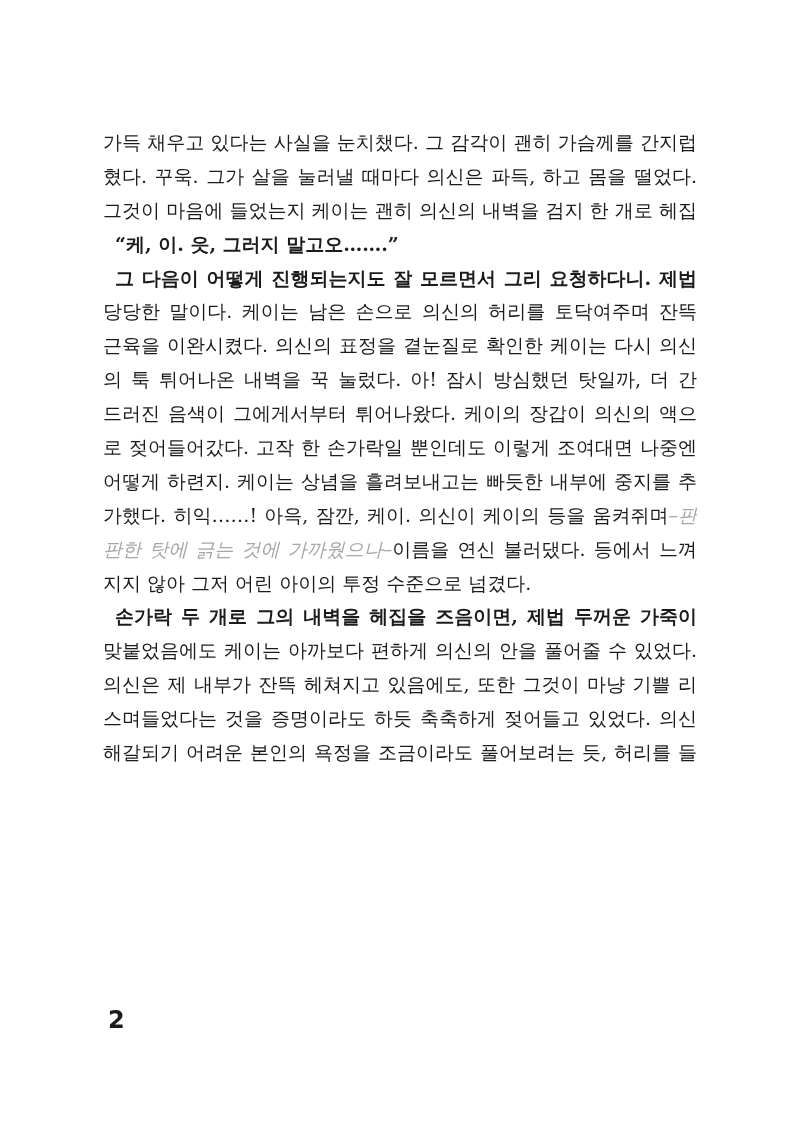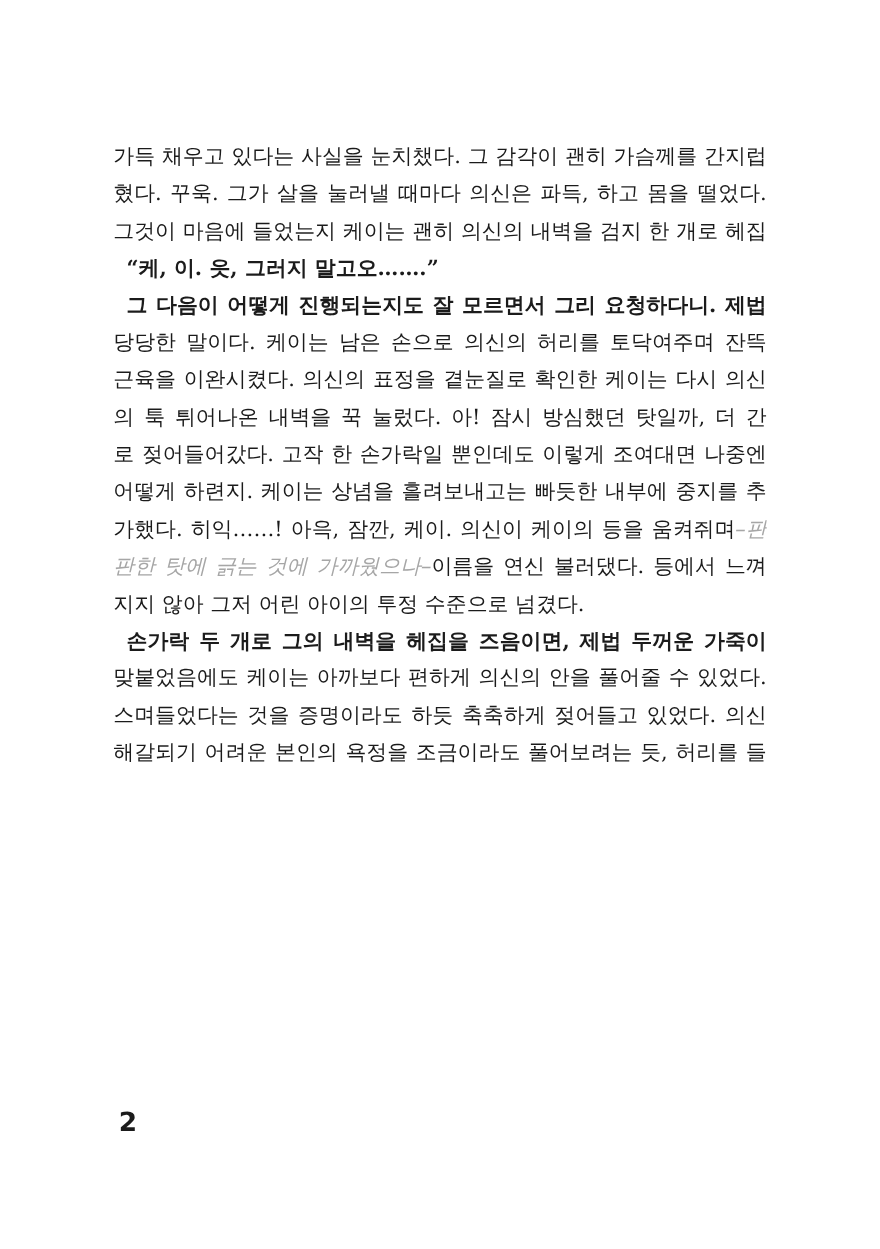--- a/index.html
+++ b/index.html
@@ -67,24 +67,26 @@
 <div class="page">
   <div class="text-block">
       <div class="line"><span class="seg-normal">가득 채우고 있다는 사실을 눈치챘다. 그 감각이 괜히 가슴께를 간지럽</span></div>
       <div class="line"><span class="seg-normal">혔다. 꾸욱. 그가 살을 눌러낼 때마다 의신은 파득, 하고 몸을 떨었다.</span></div>
       <div class="line"><span class="seg-normal">그것이 마음에 들었는지 케이는 괜히 의신의 내벽을 검지 한 개로 헤집</span></div>
       <div class="line indent short"><span class="seg-normal">“케, 이. 읏, 그러지 말고오…….”</span></div>
       <div class="line indent"><span class="seg-normal">그 다음이 어떻게 진행되는지도 잘 모르면서 그리 요청하다니. 제법</span></div>
       <div class="line"><span class="seg-normal">당당한 말이다. 케이는 남은 손으로 의신의 허리를 토닥여주며 잔뜩</span></div>
       <div class="line"><span class="seg-normal">근육을 이완시켰다. 의신의 표정을 곁눈질로 확인한 케이는 다시 의신</span></div>
       <div class="line"><span class="seg-normal">의 툭 튀어나온 내벽을 꾹 눌렀다. 아! 잠시 방심했던 탓일까, 더 간</span></div>
+      <div class="line"><span class="seg-normal">드러진 음색이 그에게서부터 튀어나왔다. 케이의 장갑이 의신의 액으</span></div>
       <div class="line"><span class="seg-normal">로 젖어들어갔다. 고작 한 손가락일 뿐인데도 이렇게 조여대면 나중엔</span></div>
       <div class="line"><span class="seg-normal">어떻게 하련지. 케이는 상념을 흘려보내고는 빠듯한 내부에 중지를 추</span></div>
       <div class="line"><span class="seg-normal">가했다. 히익……! 아윽, 잠깐, 케이. 의신이 케이의 등을 움켜쥐며</span><span class="seg-em">–판</span></div>
       <div class="line"><span class="seg-em">판한 탓에 긁는 것에 가까웠으나–</span><span class="seg-normal">이름을 연신 불러댔다. 등에서 느껴지</span></div>
       <div class="line short"><span class="seg-normal">지지 않아 그저 어린 아이의 투정 수준으로 넘겼다.</span></div>
       <div class="line indent"><span class="seg-normal">손가락 두 개로 그의 내벽을 헤집을 즈음이면, 제법 두꺼운 가죽이</span></div>
       <div class="line"><span class="seg-normal">맞붙었음에도 케이는 아까보다 편하게 의신의 안을 풀어줄 수 있었다.</span></div>
+      <div class="line"><span class="seg-normal">의신은 제 내부가 잔뜩 헤쳐지고 있음에도, 또한 그것이 마냥 기쁠 리</span></div>
       <div class="line"><span class="seg-normal">스며들었다는 것을 증명이라도 하듯 축축하게 젖어들고 있었다. 의신은</span></div>
       <div class="line"><span class="seg-normal">해갈되기 어려운 본인의 욕정을 조금이라도 풀어보려는 듯, 허리를 들</span></div>
     </div>
   <div class="page-number">2</div>
 </div>
 
 </body></html>

